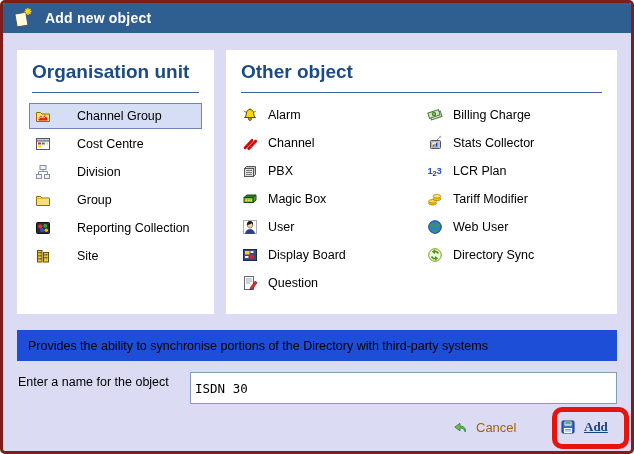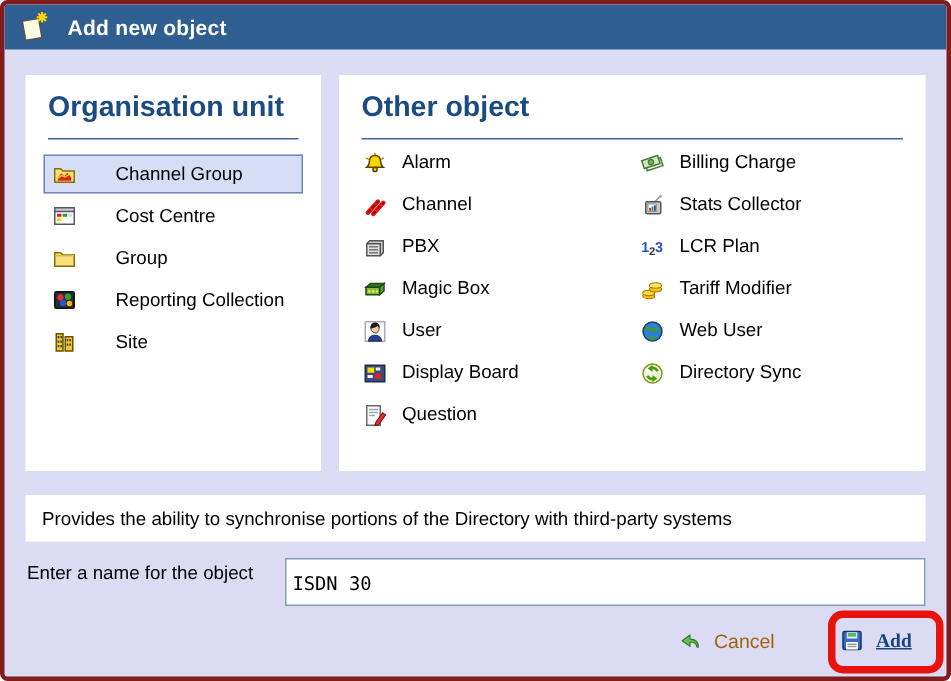--- a/index.html
+++ b/index.html
@@ -40,29 +40,29 @@
     display:flex; align-items:center; gap:26px;
     border:1px solid transparent;
     font-size:12.5px; cursor:default;
   }
   .org-item.selected { background:#d6def6; border-color:#6e86b8; }
 
   
   .obj-col { position:absolute; top:51px; }
   .obj-col.col1 { left:16px; }
   .obj-col.col2 { left:201px; }
-  .obj-item { height:28px; display:flex; align-items:flex-start; gap:10px; font-size:12.5px; cursor:default; }
+  .obj-item { height:28px; display:flex; align-items:center; gap:10px; font-size:12.5px; cursor:default; }
 
   .i16 { width:16px; height:16px; flex:0 0 16px; display:block; }
   .i22 { width:22px; height:22px; display:block; }
 
   
   .desc-bar {
     position:absolute; left:14px; top:327px; width:600px; height:31px;
-    background:#ffffff; display:flex; align-items:center;
+    background:#1d4ed8; display:flex; align-items:center;
     padding-left:11px; font-size:12.5px;
   }
 
   
   .name-label {
     position:absolute; left:15px; top:369px; height:21px;
     line-height:21px; font-size:12.5px;
   }
   .name-input {
     position:absolute; left:187px; top:369px; width:427px; height:21px;
@@ -132,20 +132,31 @@
             <rect x="1.5" y="2.5" width="13" height="2.5" fill="#c8ccd8" stroke="#556"></rect>
             <rect x="3" y="6.5" width="3" height="2" fill="#e02020"></rect>
             <rect x="6.8" y="6.5" width="3" height="2" fill="#2a9a2a"></rect>
             <rect x="3" y="9.5" width="3" height="2" fill="#ffd800"></rect>
             <rect x="10.5" y="6.5" width="2.5" height="2" fill="#d8d8e0"></rect>
           </svg>
         </span>
         <span class="label">Cost Centre</span>
       </div>
 
+      <div class="org-item">
+        <span class="i16">
+          <svg viewBox="0 0 16 16" class="i16" fill="none" stroke="#8890a0">
+            <rect x="5" y="1.5" width="6" height="4" fill="#eef0f8"></rect>
+            <path d="M8 5.5v2M3.5 10.5v-3h9v3"></path>
+            <rect x="1.5" y="10.5" width="5" height="4" fill="#eef0f8"></rect>
+            <rect x="9.5" y="10.5" width="5" height="4" fill="#eef0f8"></rect>
+          </svg>
+        </span>
+        <span class="label">Division</span>
+      </div>
 
       <div class="org-item">
         <span class="i16">
           <svg viewBox="0 0 16 16" class="i16">
             <path d="M1.5 4.5h4L7 6h7.5v7.5h-13z" fill="#f7de7c" stroke="#8a7000"></path>
             <path d="M1.5 6.5h13" stroke="#d9b83c"></path>
           </svg>
         </span>
         <span class="label">Group</span>
       </div>

